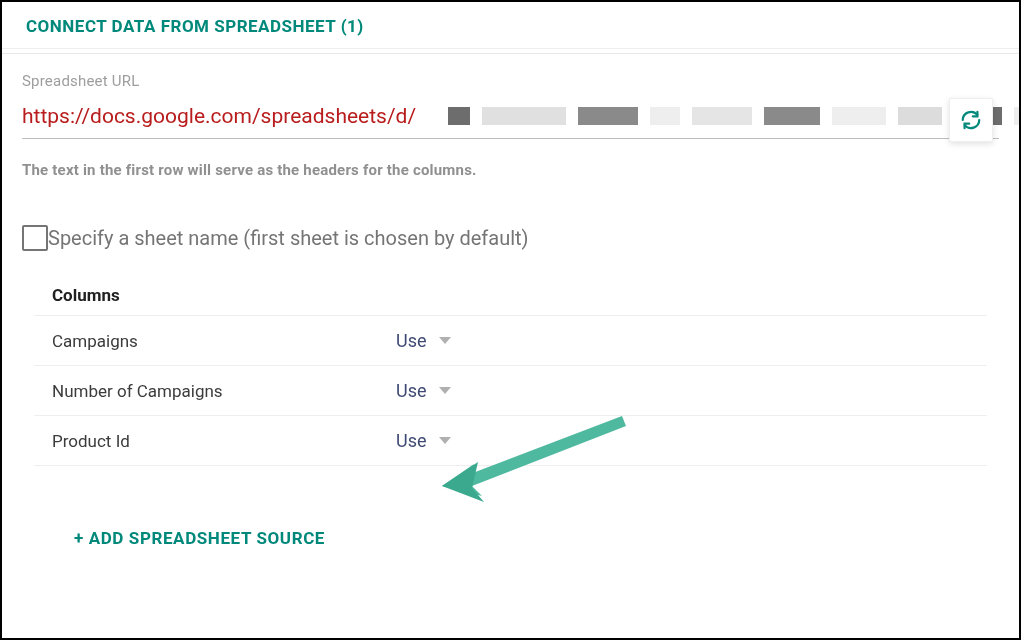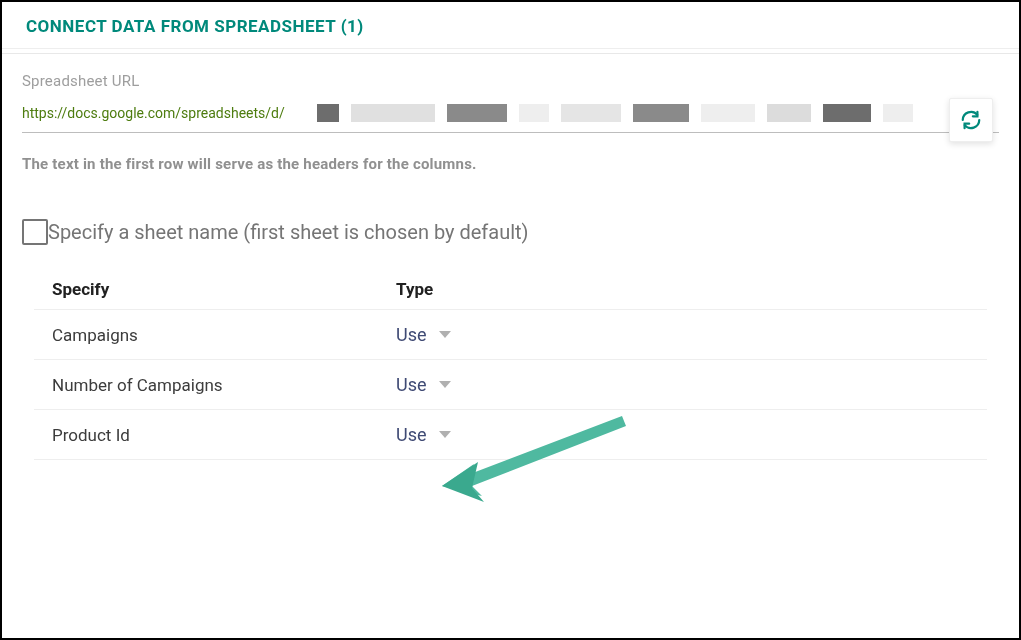--- a/index.html
+++ b/index.html
@@ -30,21 +30,21 @@
     .field-label {
       font-size: 15px; color: #9e9e9e; letter-spacing: .2px;
     }
     .url-row {
       display: flex; align-items: center; gap: 10px;
       margin-top: 14px;
       border-bottom: 1px solid #bdbdbd; padding-bottom: 10px;
       position: relative;
     }
     .url-text {
-      font-size: 14px; color: #4d7c0f; white-space: nowrap;
+      font-size: 21px; color: #b91c1c; white-space: nowrap;
     }
     .redact {
       display: flex; gap: 12px; align-items: center; flex: 1;
       padding-left: 22px;
     }
     .blk {
       height: 18px; background: #9e9e9e; flex-shrink: 0;
     }
     .refresh-btn {
       width: 44px; height: 44px; background: #fff;
@@ -157,22 +157,21 @@
 
     <div class="hint">The text in the first row will serve as the headers for the columns.</div>
 
     <div class="checkrow">
       <div class="checkbox"></div>
       <div class="checklabel">Specify a sheet name (first sheet is chosen by default)</div>
     </div>
 
     <div class="table">
       <div class="thead">
-        <div class="th col-name">Specify</div>
-        <div class="th col-type">Type</div>
+        <div class="th col-name">Columns</div>
       </div>
 
       <div class="trow">
         <div class="td-name col-name">Campaigns</div>
         <div class="col-type">
           <span class="type-select">
             <span>Use</span>
             <span class="caret"></span>
           </span>
         </div>
@@ -192,20 +191,23 @@
         <div class="td-name col-name">Product Id</div>
         <div class="col-type">
           <span class="type-select">
             <span>Use</span>
             <span class="caret"></span>
           </span>
         </div>
       </div>
     </div>
 
+    <div class="addsrc">
+      <span>+ ADD SPREADSHEET SOURCE</span>
+    </div>
   </div>
 
   <svg class="arrow-anno" width="200" height="90" viewBox="0 0 200 90">
     <defs>
       <linearGradient id="g" x1="0" y1="0" x2="1" y2="0">
         <stop offset="0%" stop-color="#3fb99a"></stop>
         <stop offset="100%" stop-color="#3fb99a"></stop>
       </linearGradient>
     </defs>
     <polygon points="0,70 32,48 28,58 180,0 184,10 30,70 40,80" fill="#4fb9a0"></polygon>

